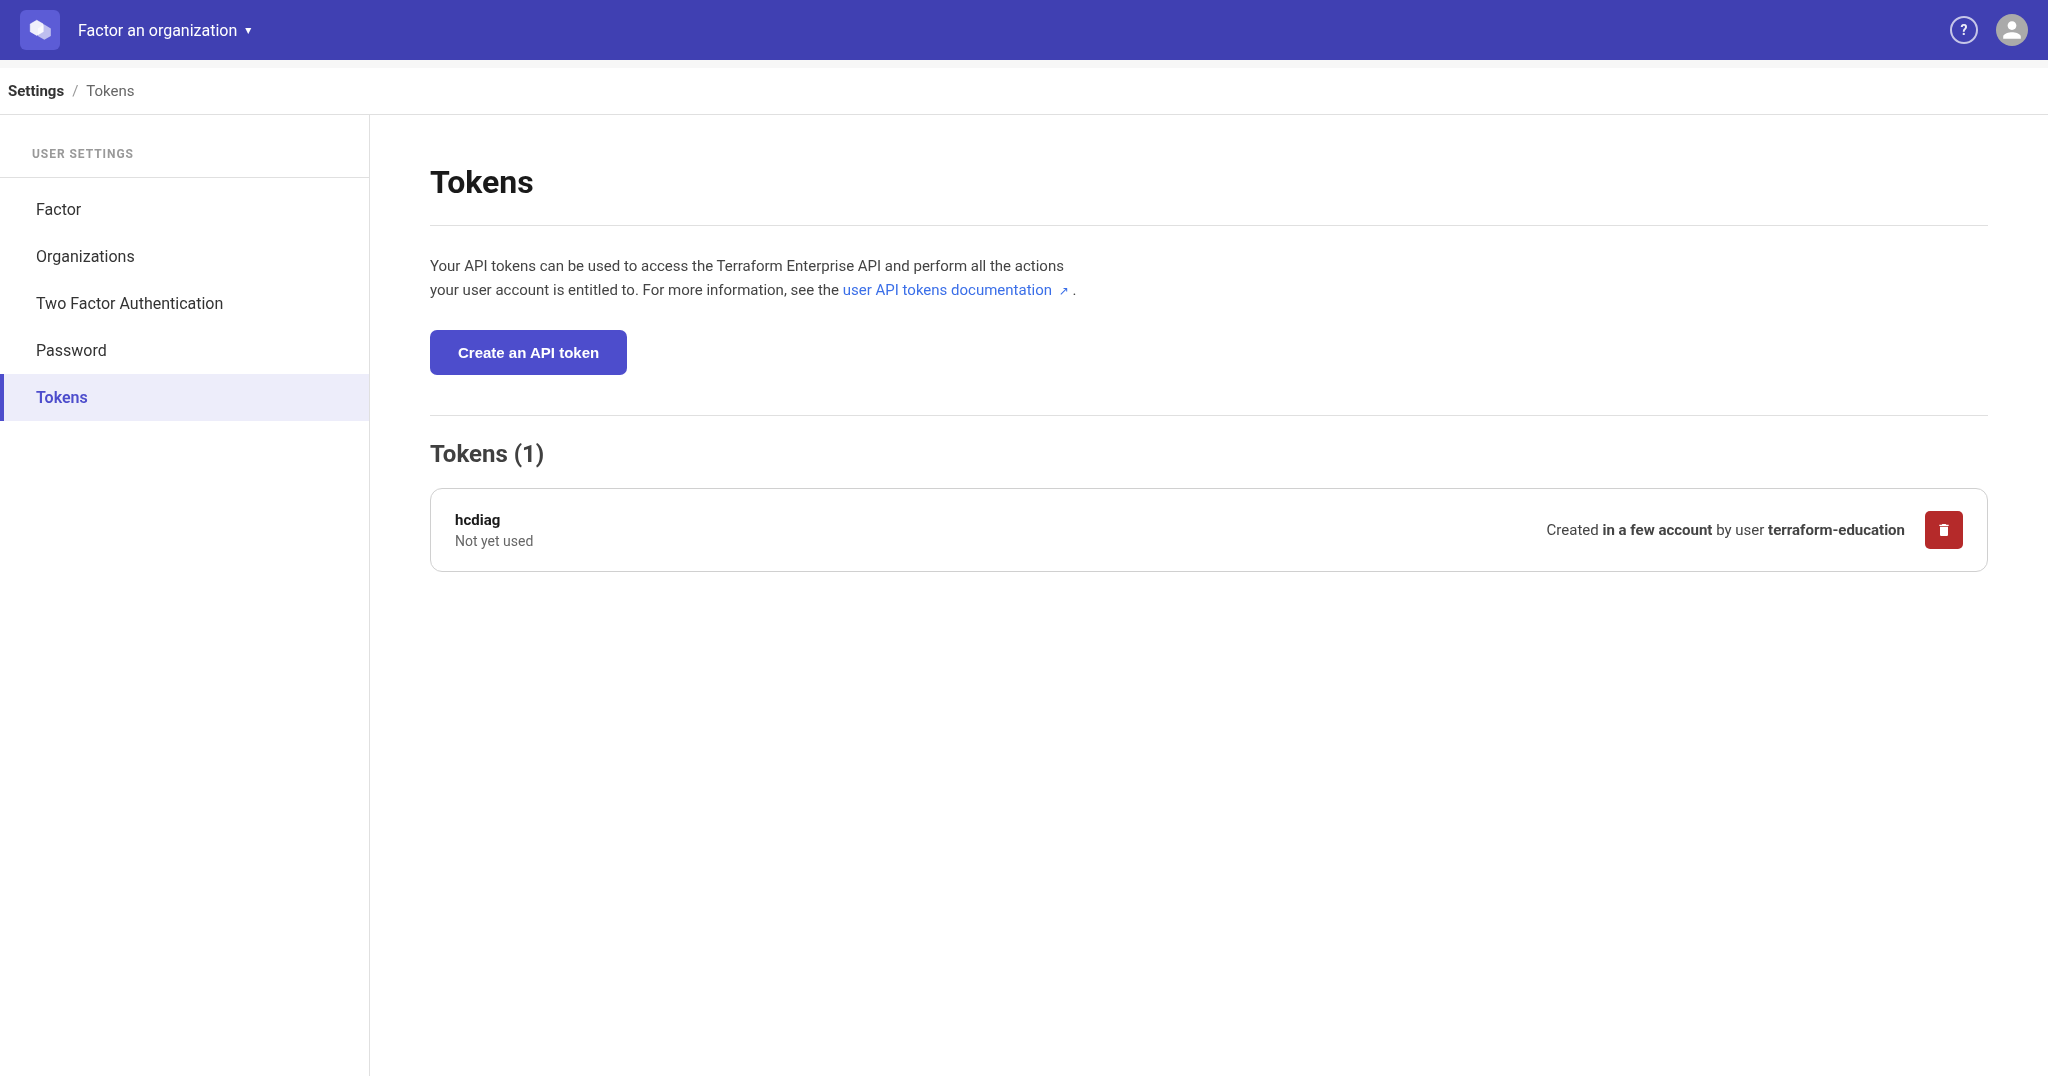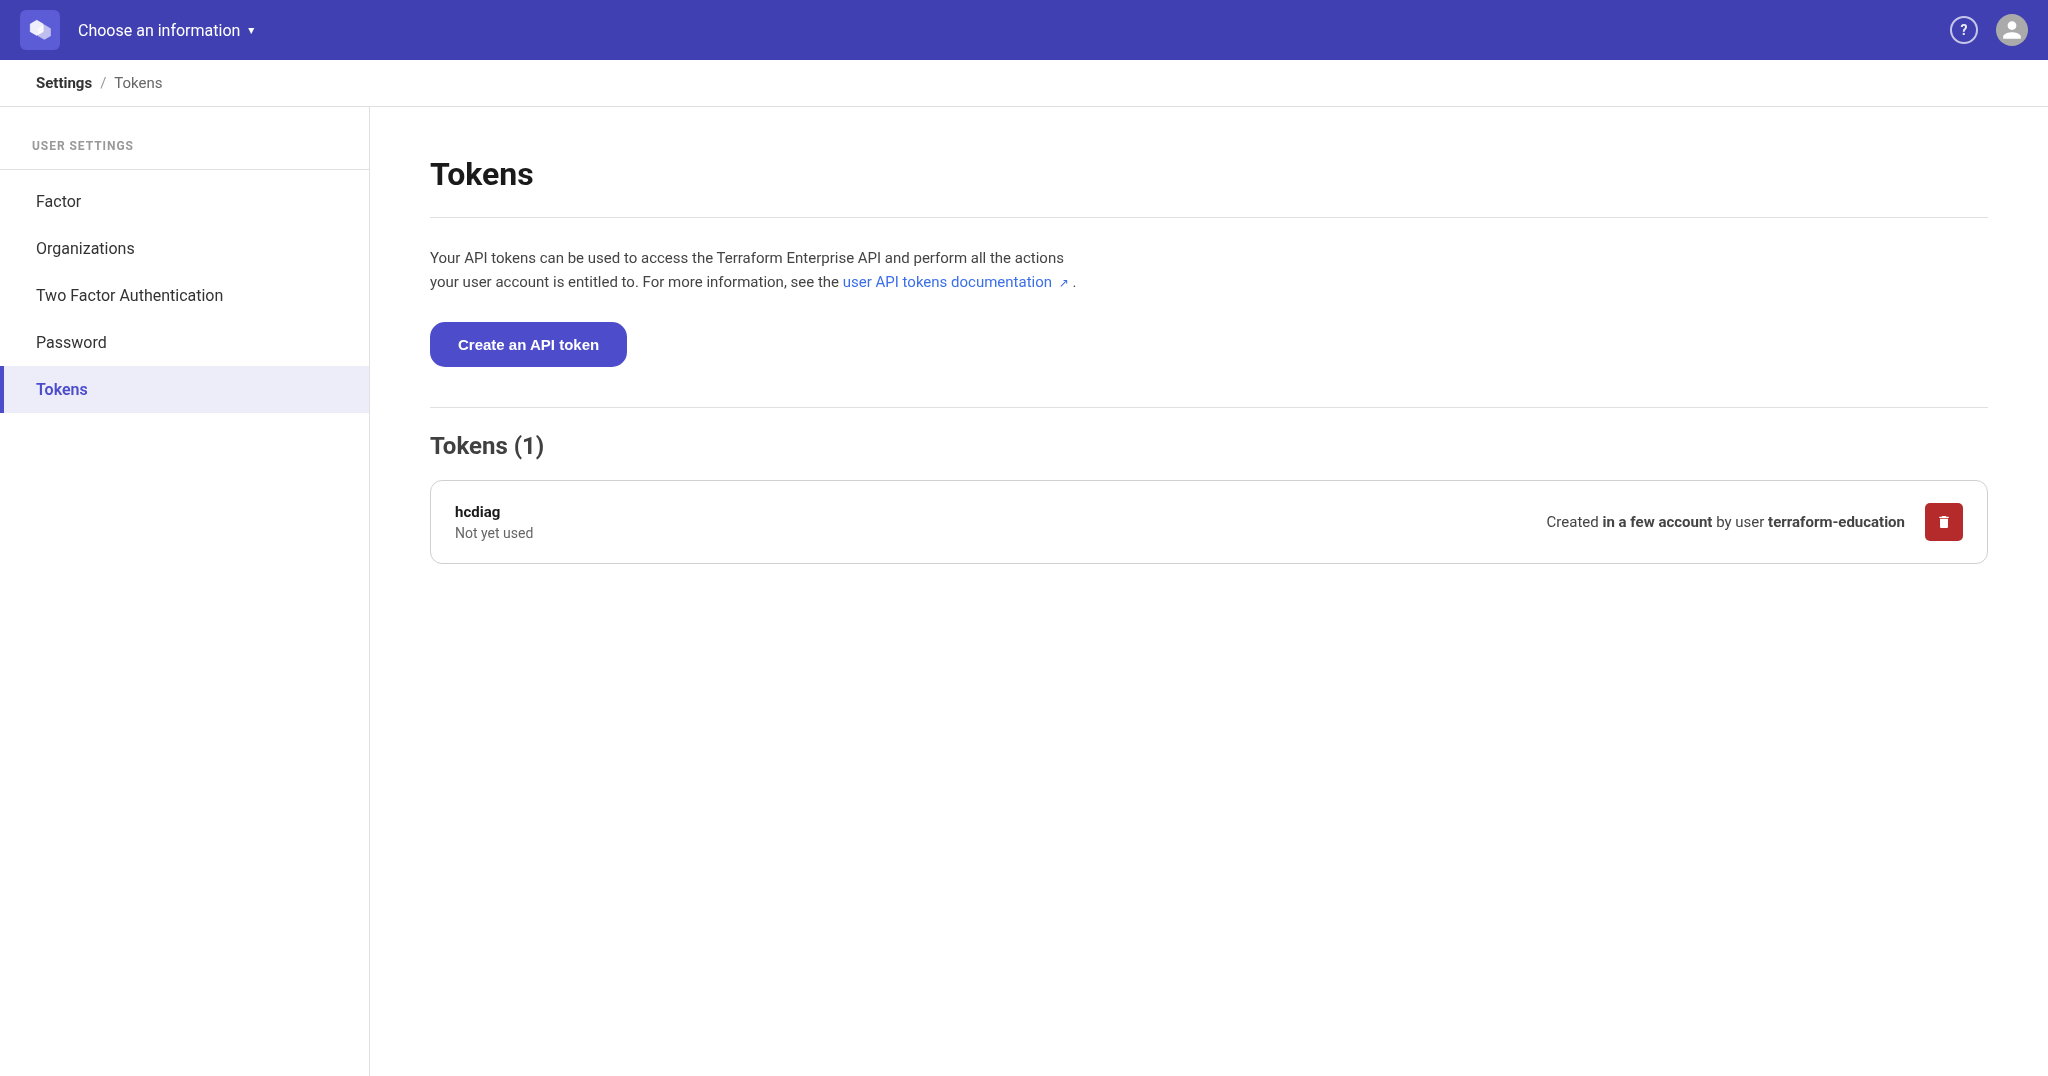--- a/index.html
+++ b/index.html
@@ -76,25 +76,26 @@
     .avatar svg {
       width: 22px;
       height: 22px;
       fill: #fff;
     }
 
     
     .breadcrumb-bar {
       background: white;
       border-bottom: 1px solid #e0e0e0;
-      padding: 14px 36px;
+      padding: 14px 8px;
       display: flex;
       align-items: center;
       gap: 8px;
       font-size: 15px;
+      margin-top: 8px;
     }
     .breadcrumb-settings {
       font-weight: 700;
       color: #333;
       cursor: pointer;
     }
     .breadcrumb-sep {
       color: #999;
     }
     .breadcrumb-current {
@@ -182,21 +183,21 @@
       margin-left: 3px;
     }
 
     .create-token-btn {
       background: #4d4dcc;
       color: white;
       border: none;
       padding: 14px 28px;
       font-size: 15px;
       font-weight: 600;
-      border-radius: 15px;
+      border-radius: 7px;
       cursor: pointer;
       margin-bottom: 40px;
     }
 
     .tokens-count-title {
       font-size: 24px;
       font-weight: 700;
       color: #404040;
       margin-bottom: 20px;
     }
@@ -271,21 +272,21 @@
 <nav class="topnav">
   <div class="topnav-left">
     <div class="logo">
       <svg viewBox="0 0 24 24" xmlns="http://www.w3.org/2000/svg">
         <path d="M9 3L3 6.5V13.5L9 17L15 13.5V6.5L9 3Z" fill="white" opacity="0.9"></path>
         <path d="M16 7L22 10.5V17.5L16 21L10 17.5V10.5L16 7Z" fill="white" opacity="0.6"></path>
         <path d="M9 3L15 6.5V13.5L9 17L3 13.5V6.5L9 3Z" fill="none" stroke="white" stroke-width="0.5"></path>
       </svg>
     </div>
     <div class="org-selector">
-      <span>Choose an information</span>
+      <span>Factor an organization</span>
       <span class="chevron">▾</span>
     </div>
   </div>
   <div class="topnav-right">
     <div class="help-icon">?</div>
     <div class="avatar">
       <svg viewBox="0 0 24 24" xmlns="http://www.w3.org/2000/svg">
         <path d="M12 12c2.7 0 4.8-2.1 4.8-4.8S14.7 2.4 12 2.4 7.2 4.5 7.2 7.2 9.3 12 12 12zm0 2.4c-3.2 0-9.6 1.6-9.6 4.8v2.4h19.2v-2.4c0-3.2-6.4-4.8-9.6-4.8z"></path>
       </svg>
     </div>

